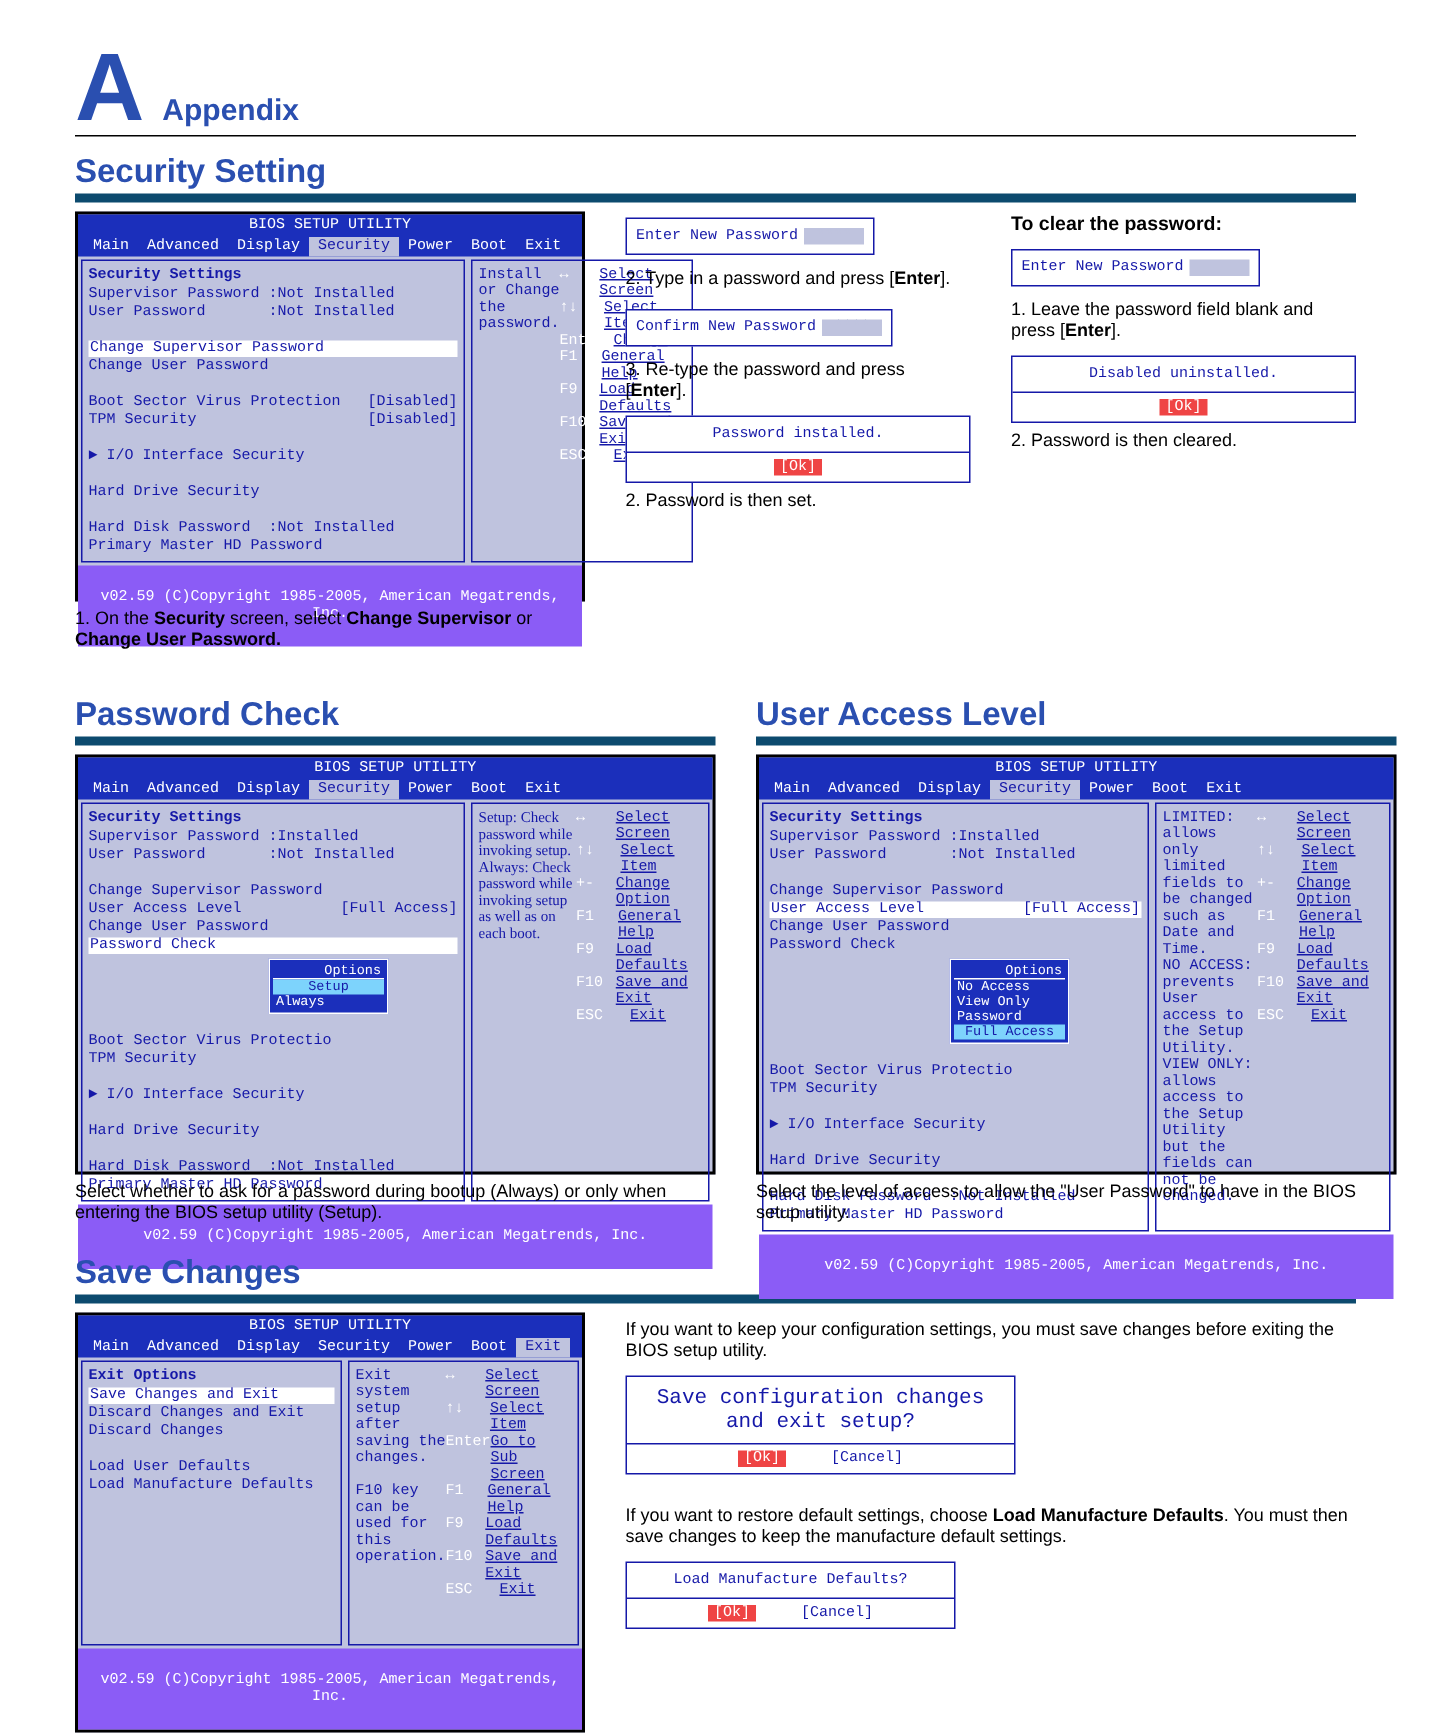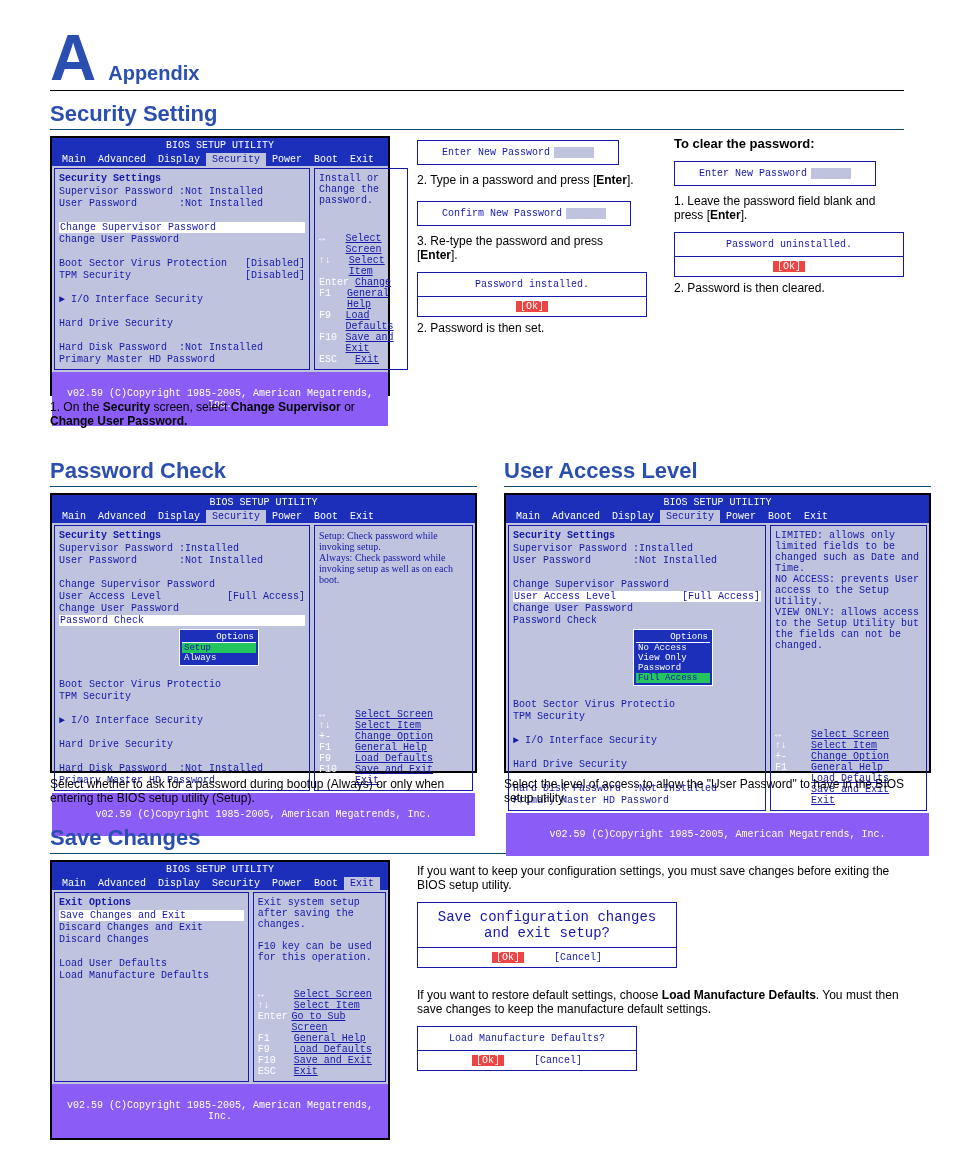--- a/index.html
+++ b/index.html
@@ -8,69 +8,69 @@
     font-family: Arial, Helvetica, sans-serif;
     background: #fff;
     width: 954px;
     padding: 30px 50px 60px 50px;
     color: #000;
     font-size: 13px;
   }
   .header-row { display:flex; align-items:baseline; border-bottom:1px solid #000; padding-bottom:2px; margin-bottom:8px;}
   .big-A { font-size: 64px; font-weight: bold; color:#2a4fb0; line-height:0.9; margin-right:12px;}
   .appendix-label { font-size: 20px; font-weight:bold; color:#2a4fb0;}
-  h2.section { font-size:22px; font-weight:bold; color:#2a4fb0; margin:10px 0 6px 0; border-bottom:1px solid #0c4a6e; padding-bottom:2px;}
+  h2.section { font-size:22px; font-weight:bold; color:#2a4fb0; margin:10px 0 6px 0; border-bottom:6px solid #0c4a6e; padding-bottom:2px;}
   .row { display:flex; gap:27px; }
   .col { flex:1; }
   .bios {
     background:#bfc3de;
     border:2px solid #000;
     font-family:"Courier New",monospace;
     font-size:10px;
     color:#1518a8;
     display:flex; flex-direction:column;
     width:340px;
   }
   .bios.small { height:260px; }
   .bios.tall { height:280px; }
   .bios-title { background:#1b2fbb; color:#fff; text-align:center; padding:2px 0;}
   .bios-menu { background:#1b2fbb; color:#fff; display:flex; gap:0; padding:0 4px;}
   .bios-menu span { padding:1px 6px; }
   .bios-menu span.selected { background:#bfc3de; color:#1518a8;}
   .bios-body { flex:1; display:flex; }
   .bios-left { flex:1.5; border:1px solid #1518a8; margin:2px; padding:4px; display:flex; flex-direction:column; gap:1px;}
-  .bios-right { flex:1; border:1px solid #1518a8; margin:2px; padding:4px; display:flex; flex-direction:column; justify-content:space-between;}
+  .bios-right { flex:1; border:1px solid #1518a8; margin:2px; padding:4px; display:flex; flex-direction:row; justify-content:space-between;}
   .bios-footer { background:#8b5cf6; color:#fff; text-align:center; padding:16px 0;}
   .bios-item { white-space:pre; }
   .bios-item.hl { background:#fff; color:#1518a8; padding:0 1px;}
   .bios-heading { color:#1518a8; font-weight:bold;}
   .bios-right-top { color:#1518a8;}
   .bios-right-bot { color:#1518a8;}
   .key-pair { display:flex;}
   .key-pair .k { color:#fff; width:36px;}
   .key-pair .v { color:#1518a8;text-decoration:underline;}
   .mini-dialog {
     border:1px solid #1518a8; background:#fff; font-family:"Courier New",monospace;
-    font-size:10px; color:#1518a8; padding:6px 24px; margin:4px 0; display:inline-block;min-width:140px;
+    font-size:10px; color:#1518a8; padding:6px 6px; margin:4px 0; display:inline-block;min-width:140px;
   }
   .mini-dialog.two { padding:0; display:block;}
   .mini-dialog.two .top{ padding:6px 8px; border-bottom:1px solid #1518a8; text-align:center;}
   .mini-dialog.two .bot{ padding:4px 8px; text-align:center;}
   .pw-box { background:#bfc3de; color:#bfc3de; padding:0 8px; margin-left:4px; display:inline-block;}
   .okbtn{ background:#ef4444; color:#fff; padding:0 4px;}
   .caption { font-size:12px; margin:4px 0 10px 0;}
   .caption b{font-weight:bold;}
   .subhead-bold { font-weight:bold; font-size:13px; margin-bottom:6px;}
   .popup-box{
     position:relative; background:#1b2fbb; border:1px solid #fff; color:#fff;
     font-size:9px; margin-top:2px; padding:2px; width:80px; z-index:2;
   }
   .popup-box .pt{ text-align:right; border-bottom:1px solid #fff; padding:0 2px;}
   .popup-box .opt{ padding:0 2px;}
-  .popup-box .opt.sel{ background:#22c55e; color:#1518a8;}
+  .popup-box .opt.sel{ background:#7dd3fc; color:#1518a8;text-align:center;}
 </style>
 </head>
 <body>
 
 <div class="header-row">
   <span class="big-A">A</span>
   <span class="appendix-label">Appendix</span>
 </div>
 
 <h2 class="section">Security Setting</h2>
@@ -156,21 +156,21 @@
       <div class="top">Password installed.</div>
       <div class="bot"><span class="okbtn">[Ok]</span></div>
     </div>
     <div class="caption">2. Password is then set.</div>
   </div>
   <div class="col">
     <div class="subhead-bold">To clear the password:</div>
     <div class="mini-dialog"><span>Enter New Password</span><span class="pw-box">&nbsp;&nbsp;&nbsp;&nbsp;</span></div>
     <div class="caption">1. Leave the password field blank and press [<b>Enter</b>].</div>
     <div class="mini-dialog two">
-      <div class="top">Password uninstalled.</div>
+      <div class="top">Disabled uninstalled.</div>
       <div class="bot"><span class="okbtn">[Ok]</span></div>
     </div>
     <div class="caption">2. Password is then cleared.</div>
   </div>
 </div>
 
 <div class="row" style="margin-top:10px;">
   <div class="col" style="flex:0 0 50%;">
     <h2 class="section">Password Check</h2>
     <div class="bios tall" style="width:100%;">

